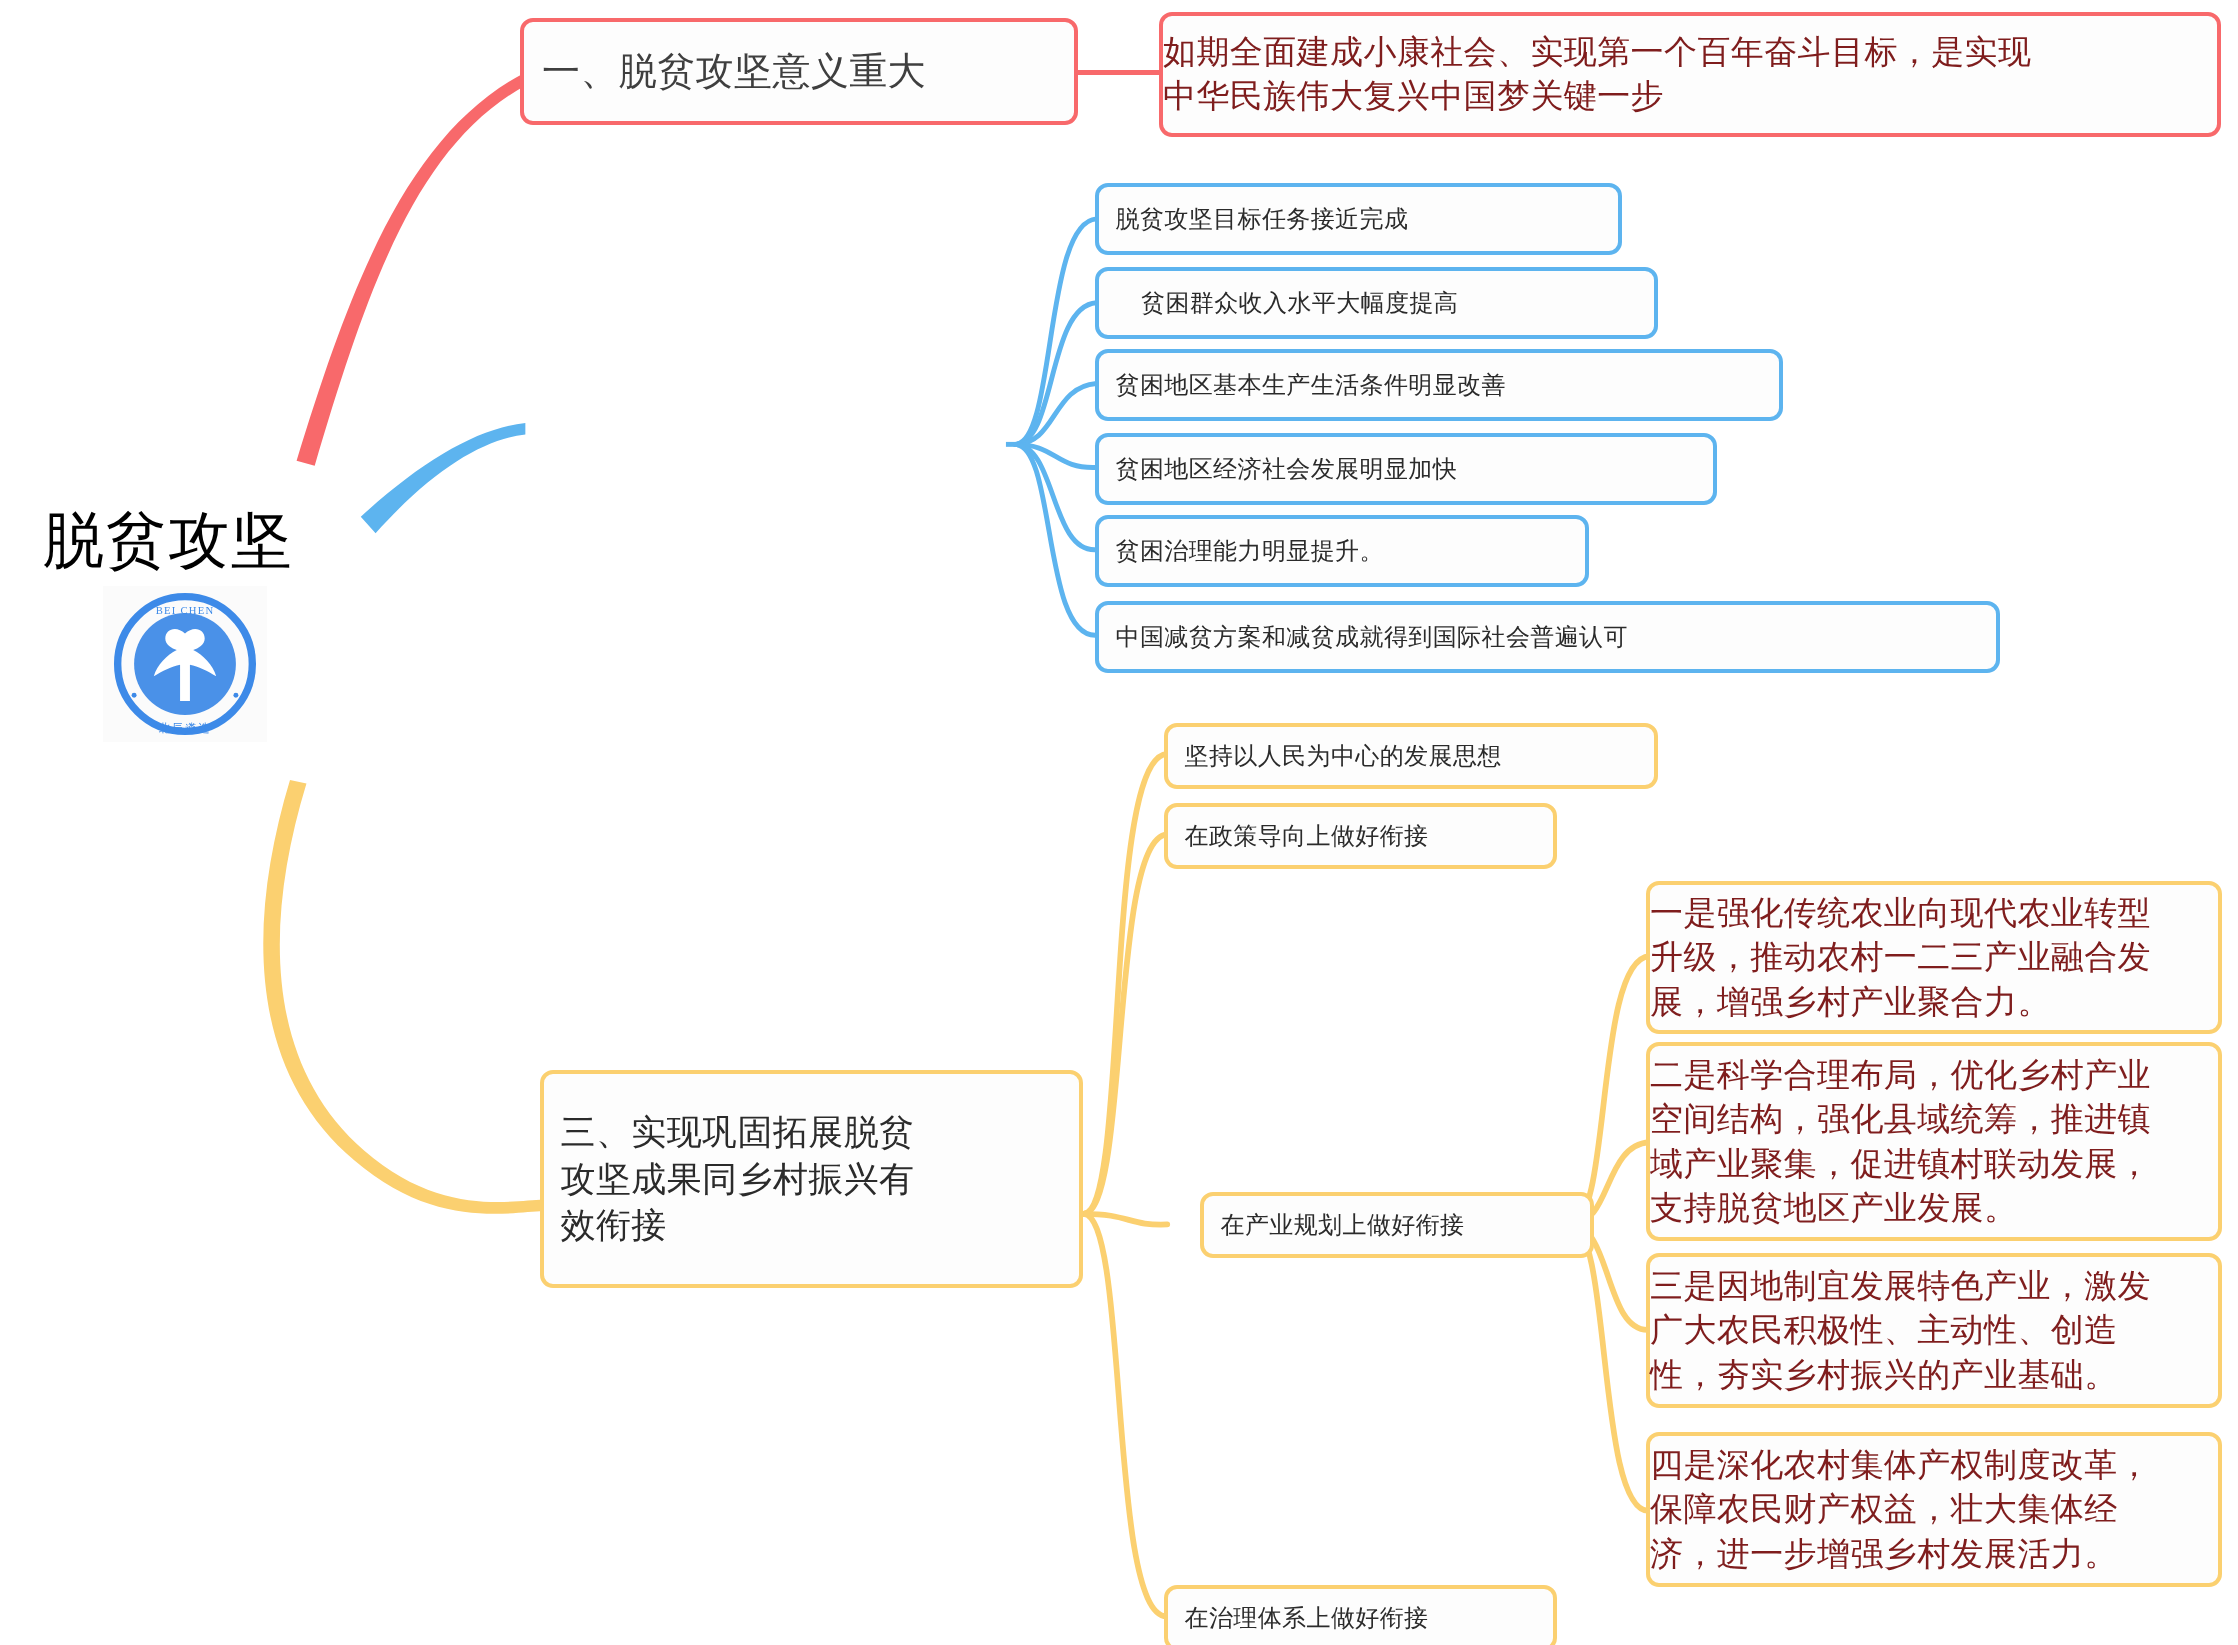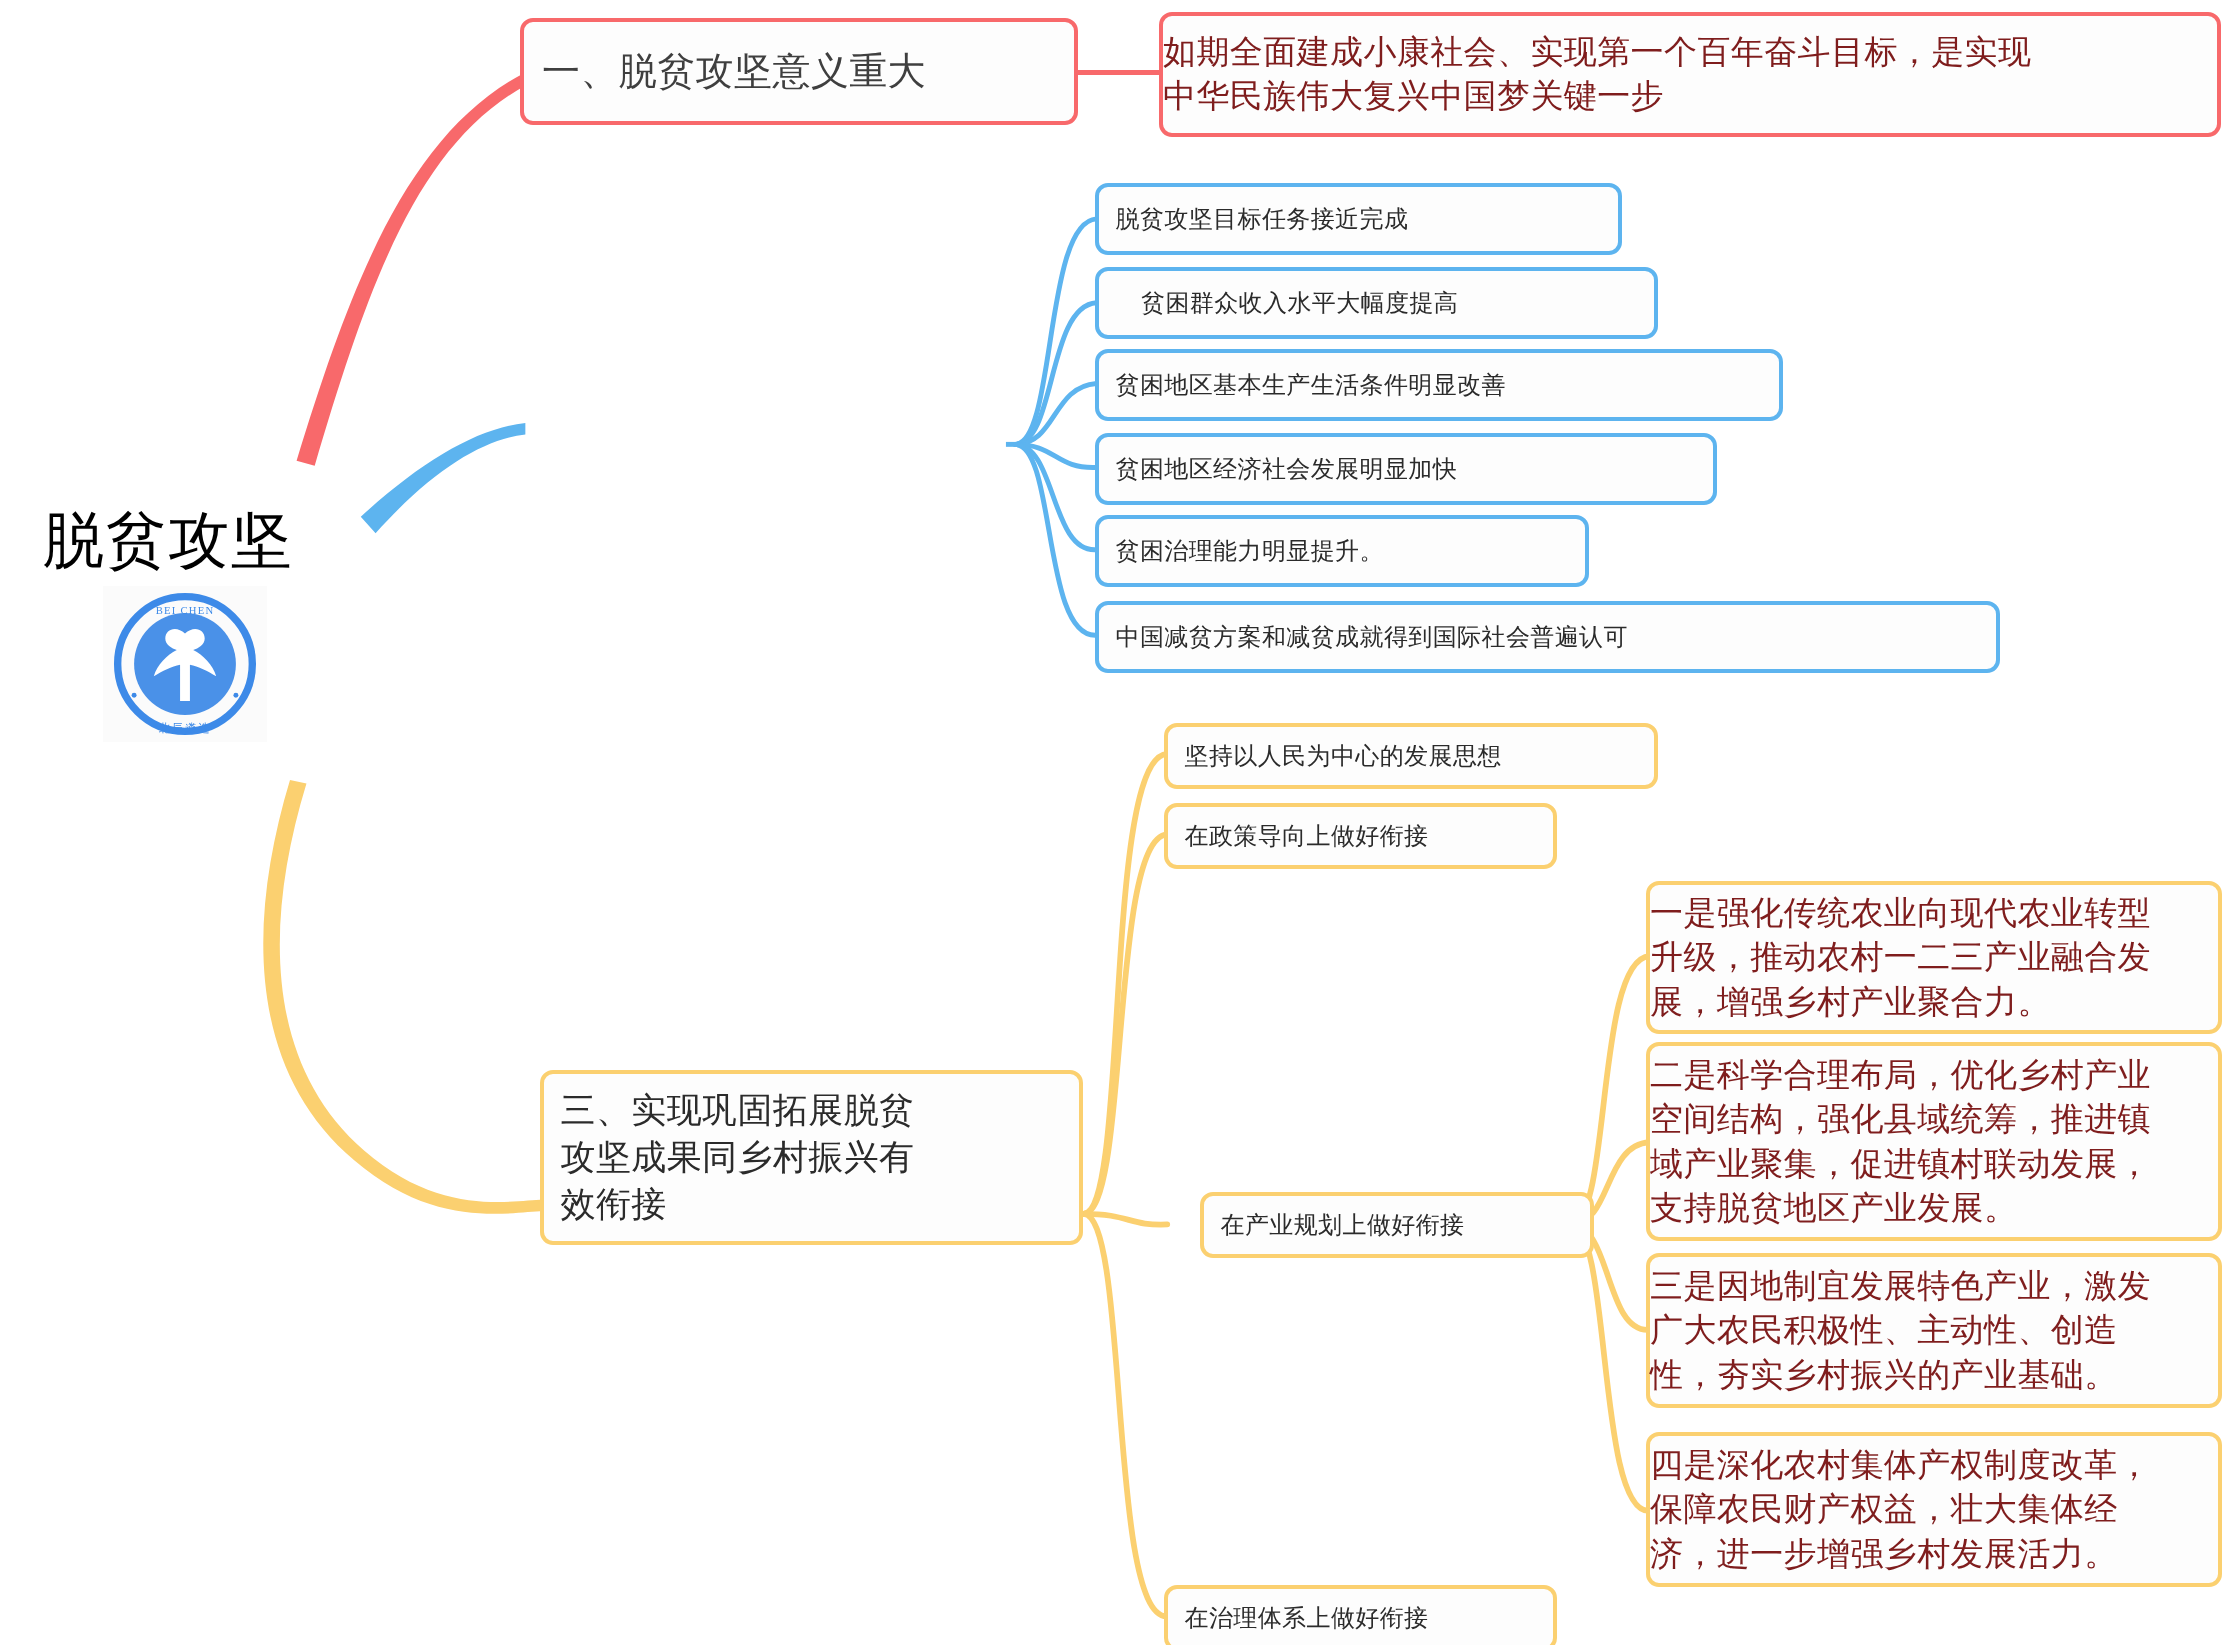--- a/index.html
+++ b/index.html
@@ -127,21 +127,21 @@
   <div class="node blue n-lvl3" style="left:1095px;top:267px;width:563px;height:72px;padding-left:42px;">贫困群众收入水平大幅度提高</div>
 
   <div class="node blue n-lvl3" style="left:1095px;top:349px;width:688px;height:72px;">贫困地区基本生产生活条件明显改善</div>
 
   <div class="node blue n-lvl3" style="left:1095px;top:433px;width:622px;height:72px;">贫困地区经济社会发展明显加快</div>
 
   <div class="node blue n-lvl3" style="left:1095px;top:515px;width:494px;height:72px;">贫困治理能力明显提升。</div>
 
   <div class="node blue n-lvl3" style="left:1095px;top:601px;width:905px;height:72px;text-align:center;">中国减贫方案和减贫成就得到国际社会普遍认可</div>
 
-  <div class="node orange n-lvl2" style="left:540px;top:1070px;width:543px;height:175px;">三、实现巩固拓展脱贫
+  <div class="node orange n-lvl2" style="left:540px;top:1070px;width:543px;height:218px;">三、实现巩固拓展脱贫
 攻坚成果同乡村振兴有
 效衔接</div>
 
   <div class="node orange n-lvl3" style="left:1164px;top:723px;width:494px;height:66px;">坚持以人民为中心的发展思想</div>
 
   <div class="node orange n-lvl3" style="left:1164px;top:803px;width:393px;height:66px;">在政策导向上做好衔接</div>
 
   <div class="node orange n-lvl3" style="left:1164px;top:1192px;width:394px;height:66px;margin-left:36px;">在产业规划上做好衔接</div>
 
   <div class="node orange n-lvl3" style="left:1164px;top:1585px;width:393px;height:66px;">在治理体系上做好衔接</div>

